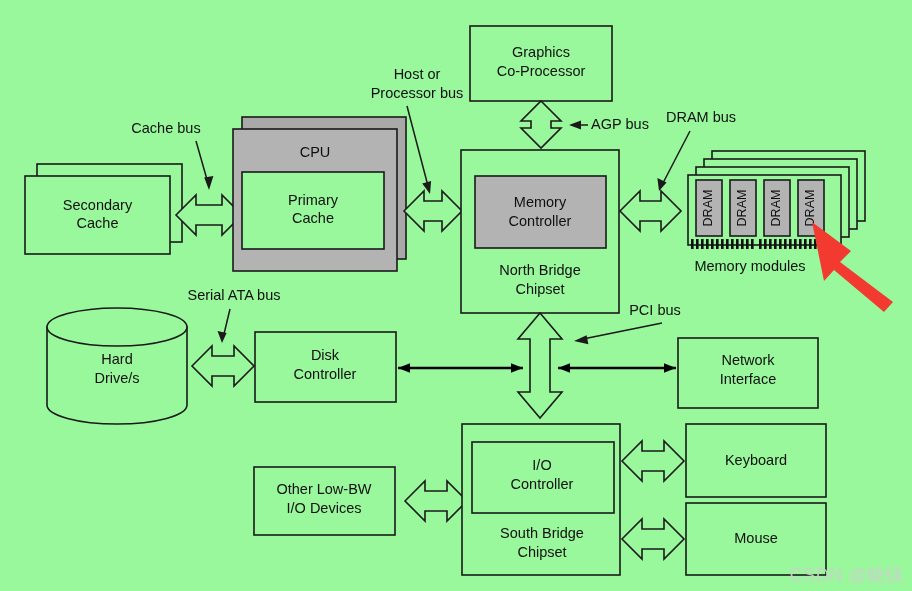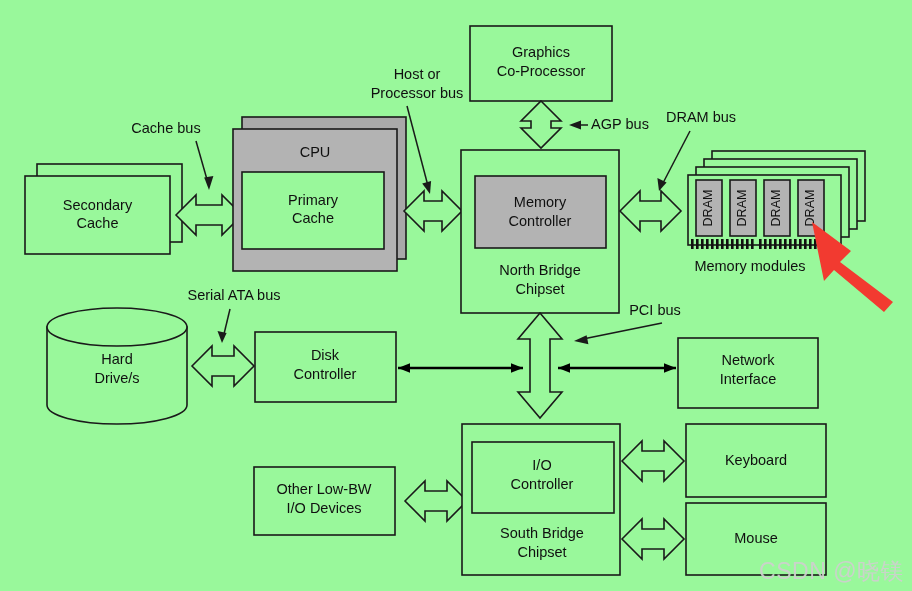--- a/index.html
+++ b/index.html
@@ -45,21 +45,21 @@
     text-anchor: middle;
     dominant-baseline: middle;
   }
   .pin-rect { fill: #111111; }
   .red-arrow { fill: #f23a30; }
   .watermark {
     position: absolute;
     right: 8px;
     bottom: 4px;
     font-family: "Liberation Sans", sans-serif;
-    font-size: 23px;
+    font-size: 18px;
     color: #cfcfcf;
     opacity: 0.92;
     letter-spacing: 0.5px;
     white-space: nowrap;
     pointer-events: none;
   }
 </style>
 </head>
 <body>
 

